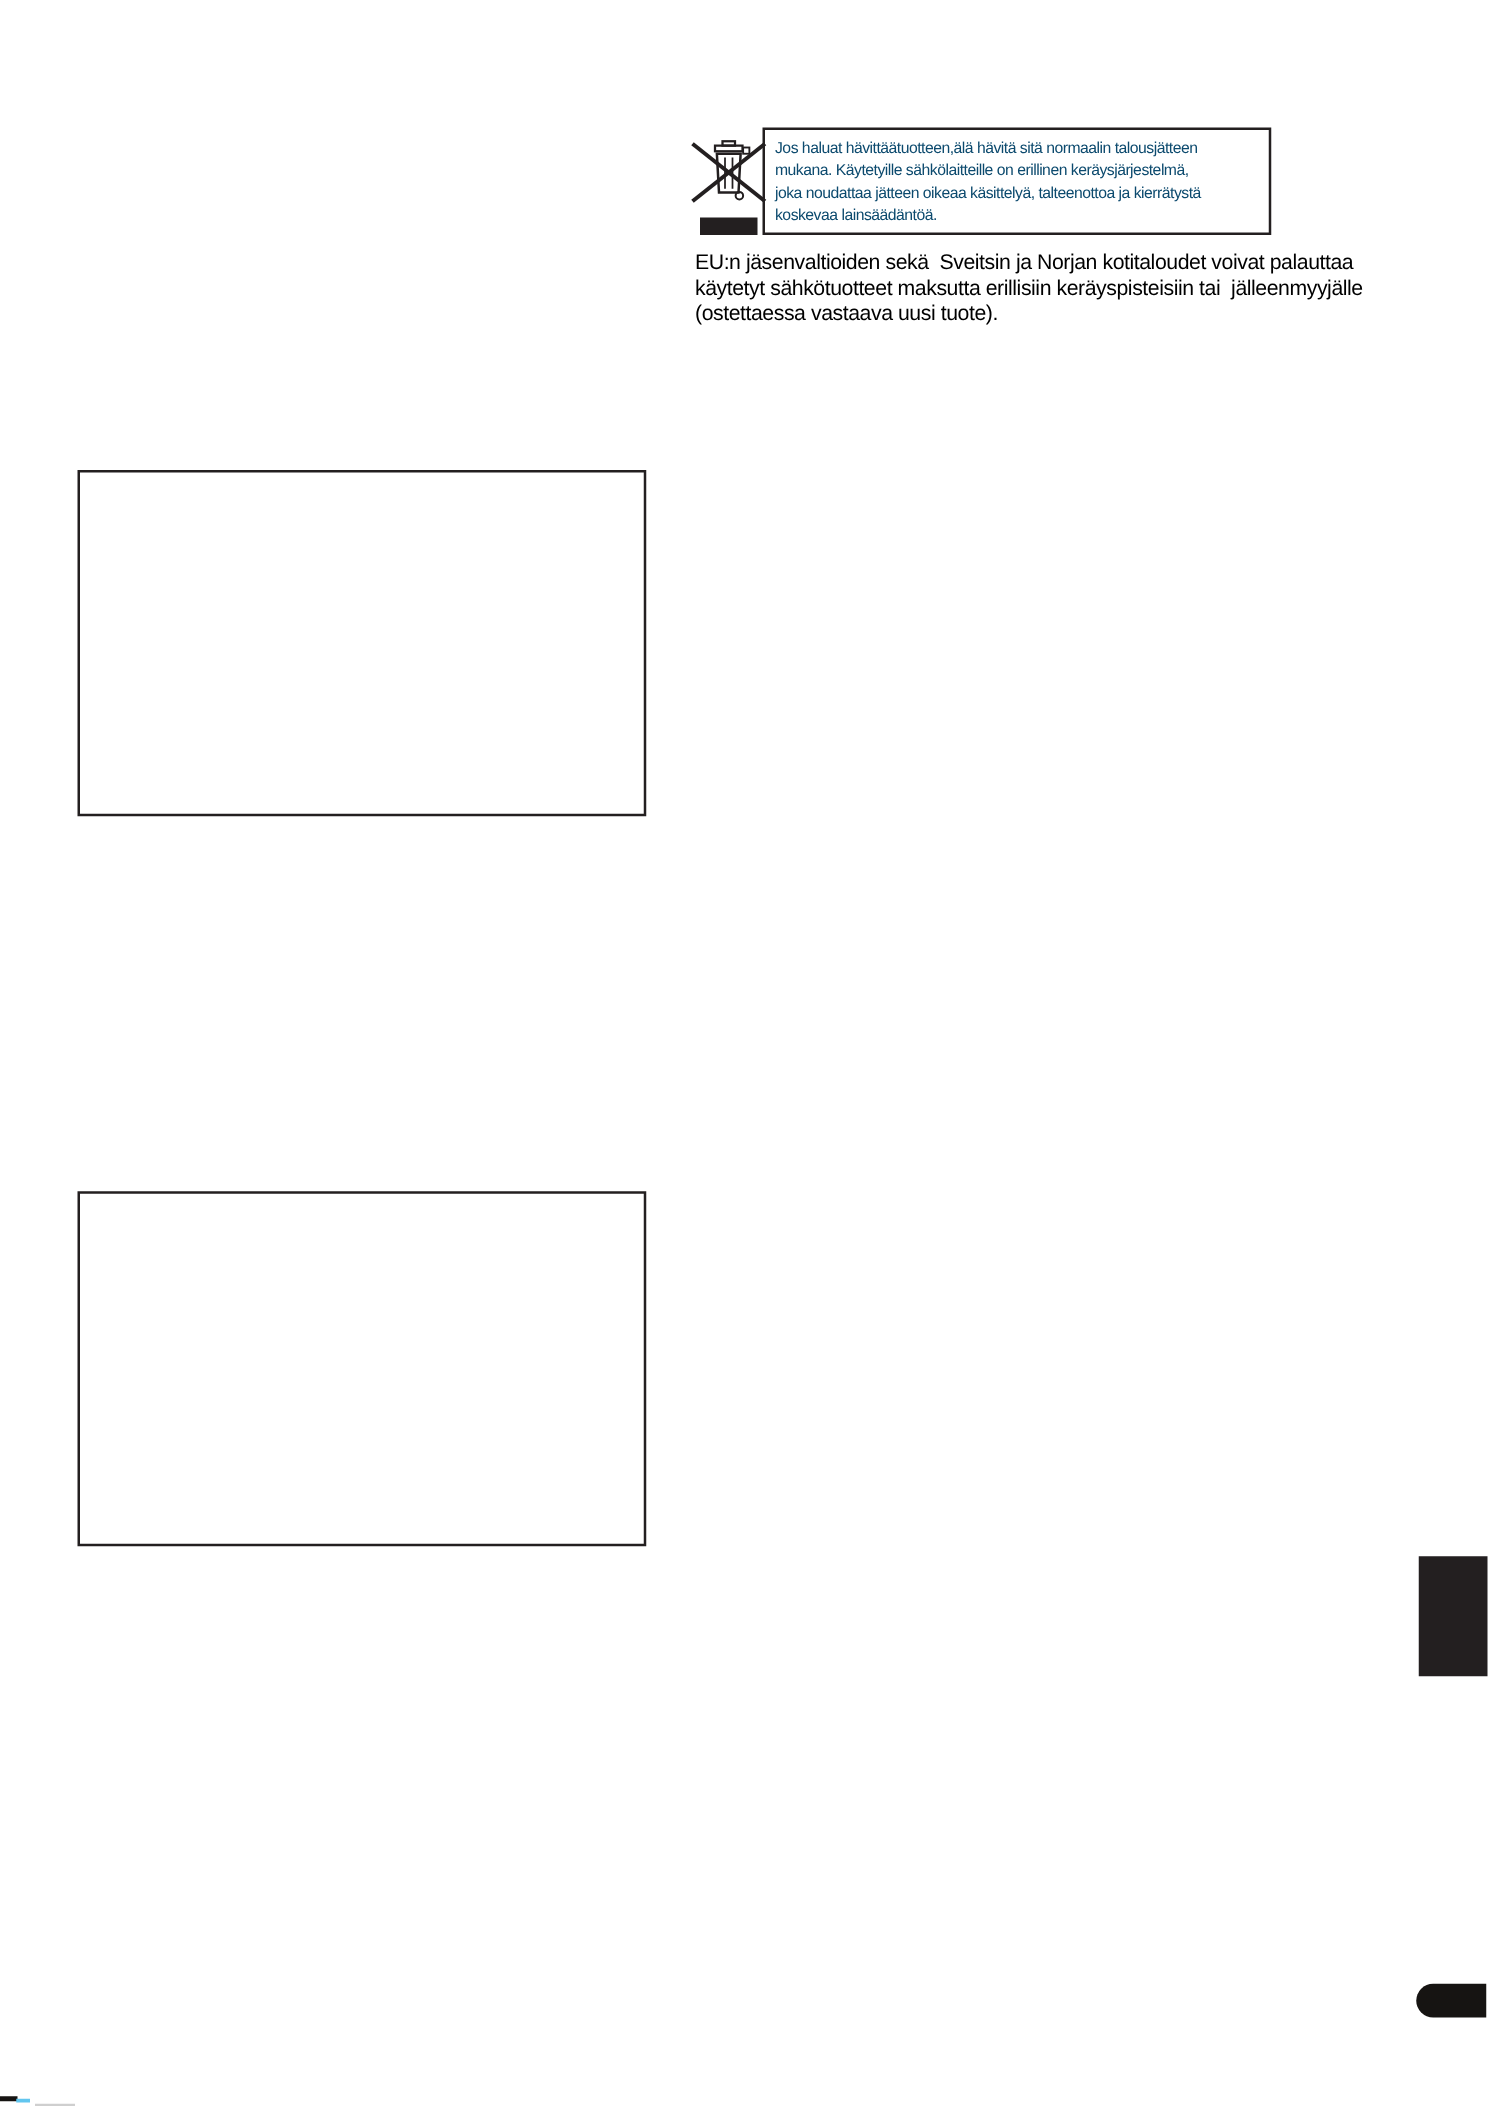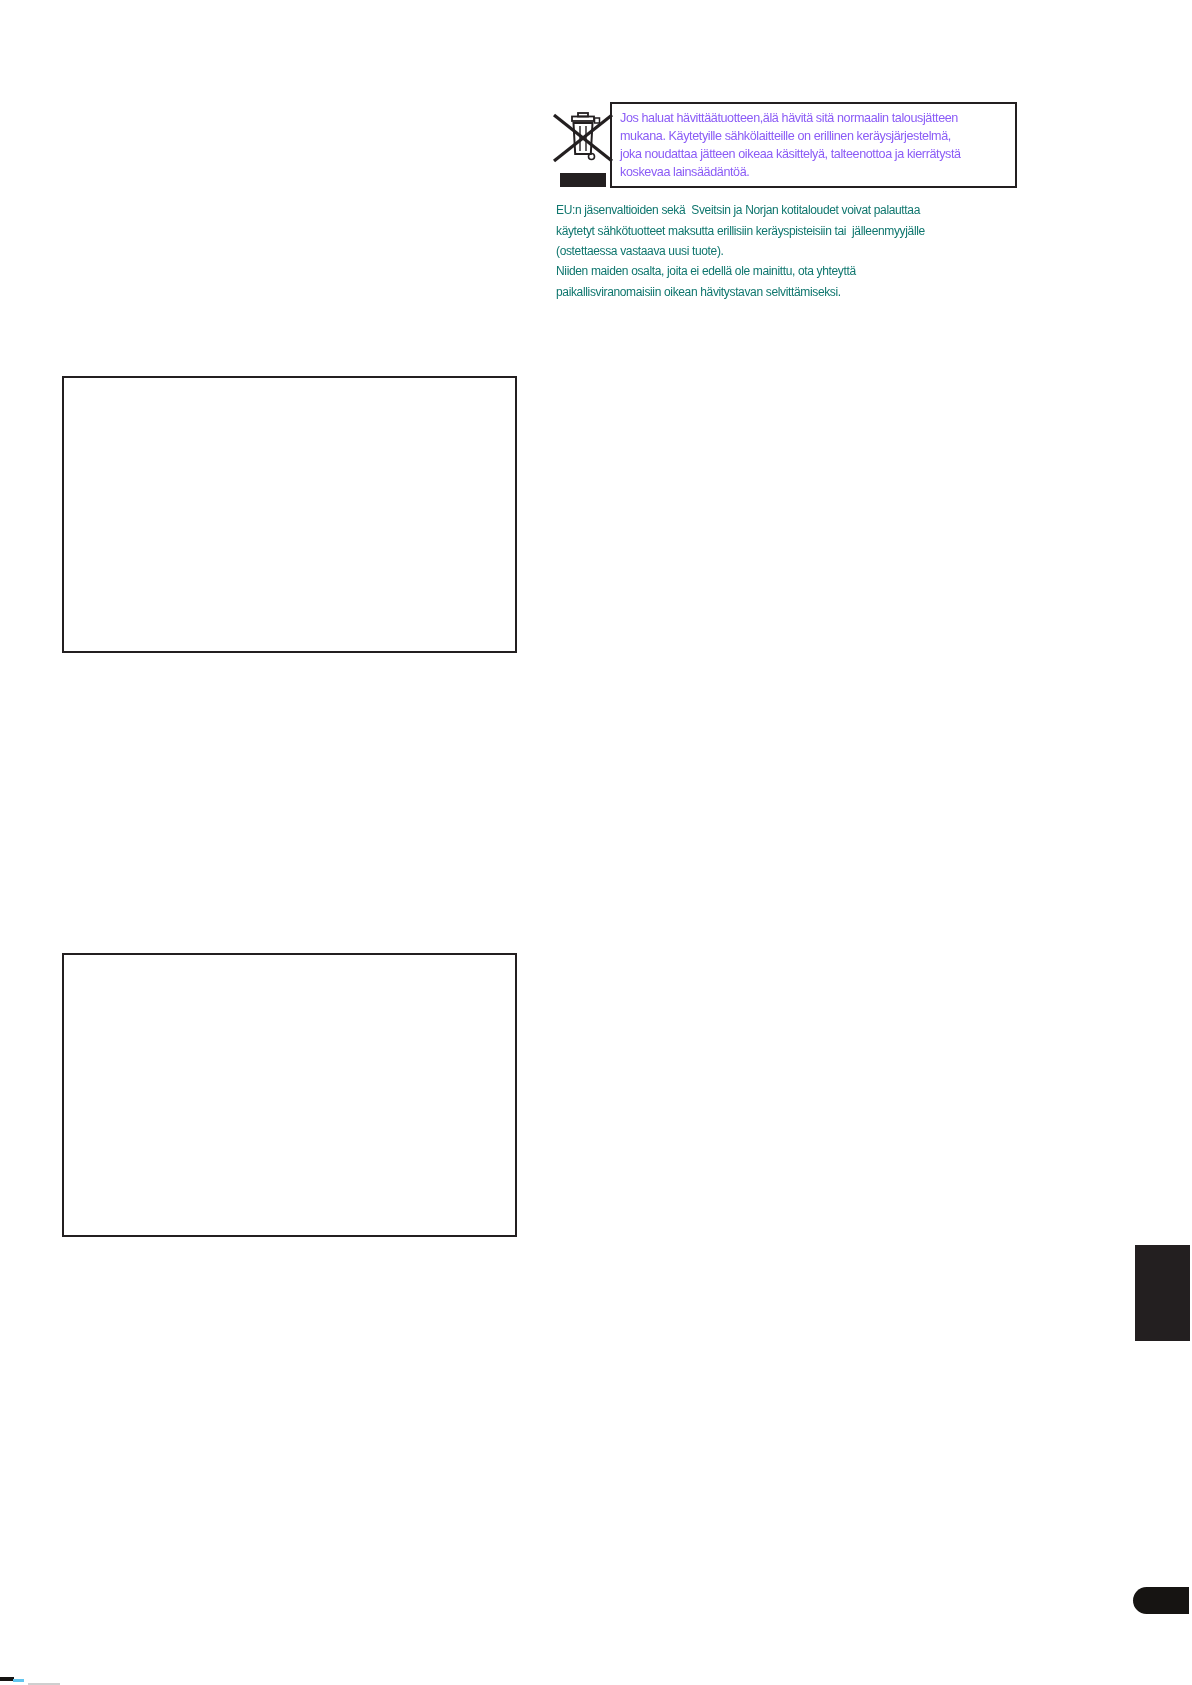--- a/index.html
+++ b/index.html
@@ -21,30 +21,30 @@
   
   .notice-box {
     left: 610px; top: 102px; width: 407px; height: 86px;
     border: 2px solid #231f20;
     box-sizing: border-box;
     padding: 5px 8px 4px 8px;
     font-size: 12.6px;
     line-height: 18px;
     letter-spacing: -0.4px;
     white-space: pre;
-    color: #8b5cf6;
+    color: #0c4a6e;
   }
 
   
   .para {
-    font-size: 12px;
+    font-size: 17px;
     line-height: 20.5px;
     letter-spacing: -0.35px;
     white-space: pre;
-    color: #0f766e;
+    color: #000000;
   }
   .p1 { left: 556px; top: 200px; }
   .p2 { left: 556px; top: 261px; }
   .p3 { left: 556px; top: 313px; }
 
   
   .empty-box {
     border: 2px solid #231f20;
     box-sizing: border-box;
     background: transparent;
@@ -98,22 +98,20 @@
 
   <div class="abs notice-box">Jos haluat hävittäätuotteen,älä hävitä sitä normaalin talousjätteen
 mukana. Käytetyille sähkölaitteille on erillinen keräysjärjestelmä,
 joka noudattaa jätteen oikeaa käsittelyä, talteenottoa ja kierrätystä
 koskevaa lainsäädäntöä.</div>
 
   <div class="abs para p1">EU:n jäsenvaltioiden sekä  Sveitsin ja Norjan kotitaloudet voivat palauttaa
 käytetyt sähkötuotteet maksutta erillisiin keräyspisteisiin tai  jälleenmyyjälle
 (ostettaessa vastaava uusi tuote).</div>
 
-  <div class="abs para p2">Niiden maiden osalta, joita ei edellä ole mainittu, ota yhteyttä
-paikallisviranomaisiin oikean hävitystavan selvittämiseksi.</div>
 
 
   <div class="abs empty-box empty-box-1"></div>
   <div class="abs empty-box empty-box-2"></div>
 
   <div class="abs side-tab"></div>
 
   <div class="abs page-pill"></div>
 
   <div class="abs mark-black"></div>

